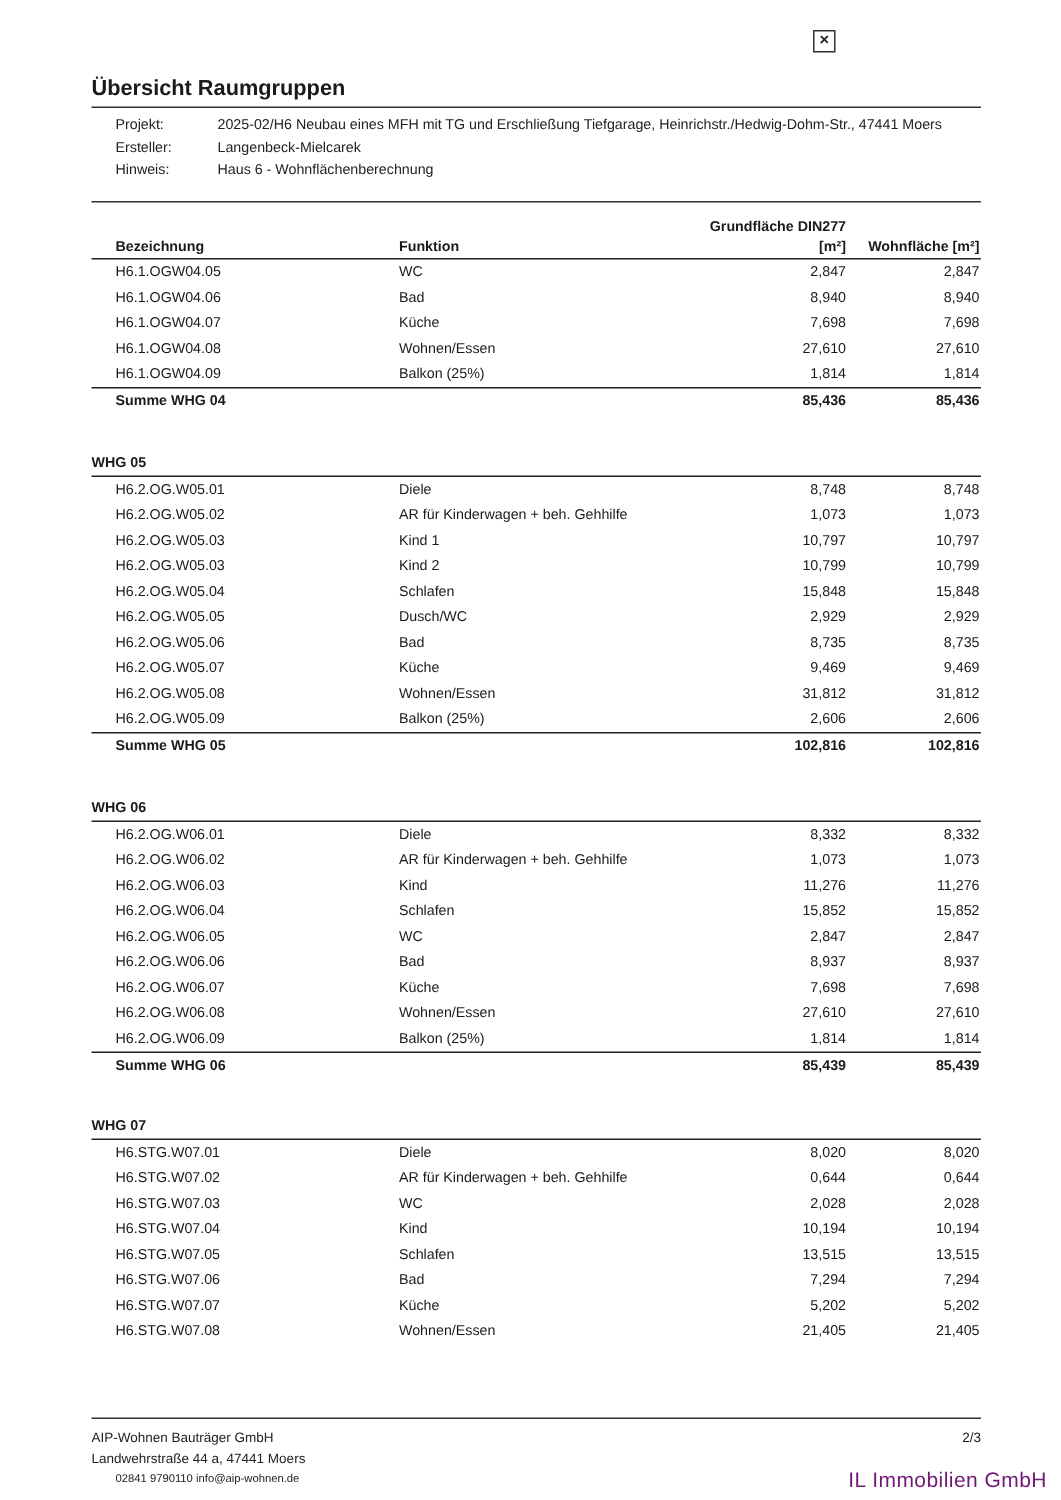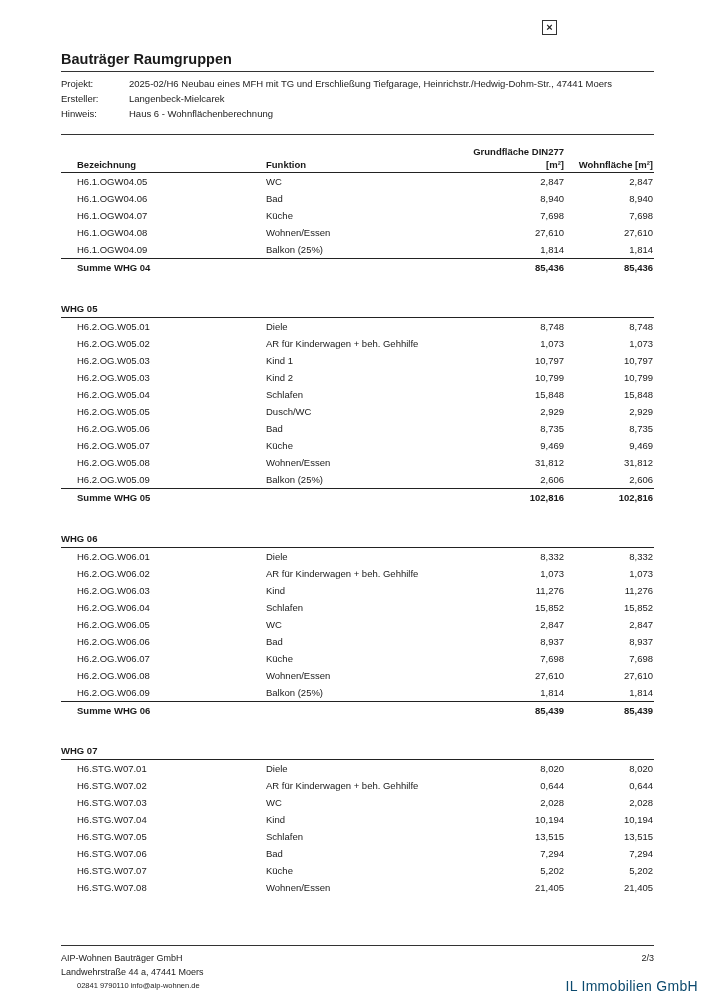--- a/index.html
+++ b/index.html
@@ -5,46 +5,46 @@
   html, body { margin: 0; padding: 0; background: #ffffff; }
   body { width: 707px; height: 1000px; position: relative; overflow: hidden;
          font-family: "Liberation Sans", sans-serif; color: #1a1a1a; }
   .close-box { position: absolute; left: 542px; top: 20px; width: 13px; height: 13px;
                border: 1px solid #333; font-size: 11px; line-height: 13px; text-align: center;
                font-weight: bold; color: #222; }
   .title { position: absolute; left: 61px; top: 51px; font-size: 14.5px; font-weight: bold; }
   .rule { position: absolute; left: 61px; width: 593px; height: 0; border-top: 1px solid #333; }
   .meta { position: absolute; left: 61px; top: 76px; font-size: 9.5px; color: #222; }
   .meta-row { height: 15px; line-height: 15px; display: flex; }
-  .meta-label { width: 68px; }
+  .meta-label { width: 68px; margin-left: 16px; }
   .table { position: absolute; left: 61px; width: 593px; font-size: 9.5px; }
   .hdr { position: relative; height: 30px; font-weight: bold; }
   .hdr span { position: absolute; bottom: 2px; }
   .row { position: relative; height: 17px; line-height: 17px; }
   .row span { position: absolute; top: 0; }
   .c1 { left: 16px; }
   .c2 { left: 205px; }
   .c3 { right: 90px; text-align: center; }
   .c4 { right: 1px; text-align: right; }
   .sum { font-weight: bold; border-top: 1.5px solid #222; }
   .group-title { font-weight: bold; height: 17px; line-height: 17px; border-bottom: 1.5px solid #222; }
   .hdr-line { border-bottom: 1.5px solid #222; }
   .footer { position: absolute; left: 61px; top: 951px; font-size: 9px; color: #222; }
   .footer div { height: 14px; line-height: 14px; }
   .footer .small { font-size: 7.5px; margin-left: 16px; }
   .page-no { position: absolute; right: 53px; top: 951px; font-size: 9px; line-height: 14px; }
-  .watermark { position: absolute; right: 9px; top: 978px; font-size: 14px; color: #0c4a6e;
+  .watermark { position: absolute; right: 9px; top: 978px; font-size: 14px; color: #701a75;
                letter-spacing: 0.3px; }
 </style>
 </head>
 <body>
 
 <div class="close-box">×</div>
 
-<div class="title">Bauträger Raumgruppen</div>
+<div class="title">Übersicht Raumgruppen</div>
 <div class="rule" style="top:71px;"></div>
 
 <div class="meta">
   <div class="meta-row">
     <span class="meta-label">Projekt:</span>
     <span>2025-02/H6 Neubau eines MFH mit TG und Erschließung Tiefgarage, Heinrichstr./Hedwig-Dohm-Str., 47441 Moers</span>
   </div>
   <div class="meta-row">
     <span class="meta-label">Ersteller:</span>
     <span>Langenbeck-Mielcarek</span>

